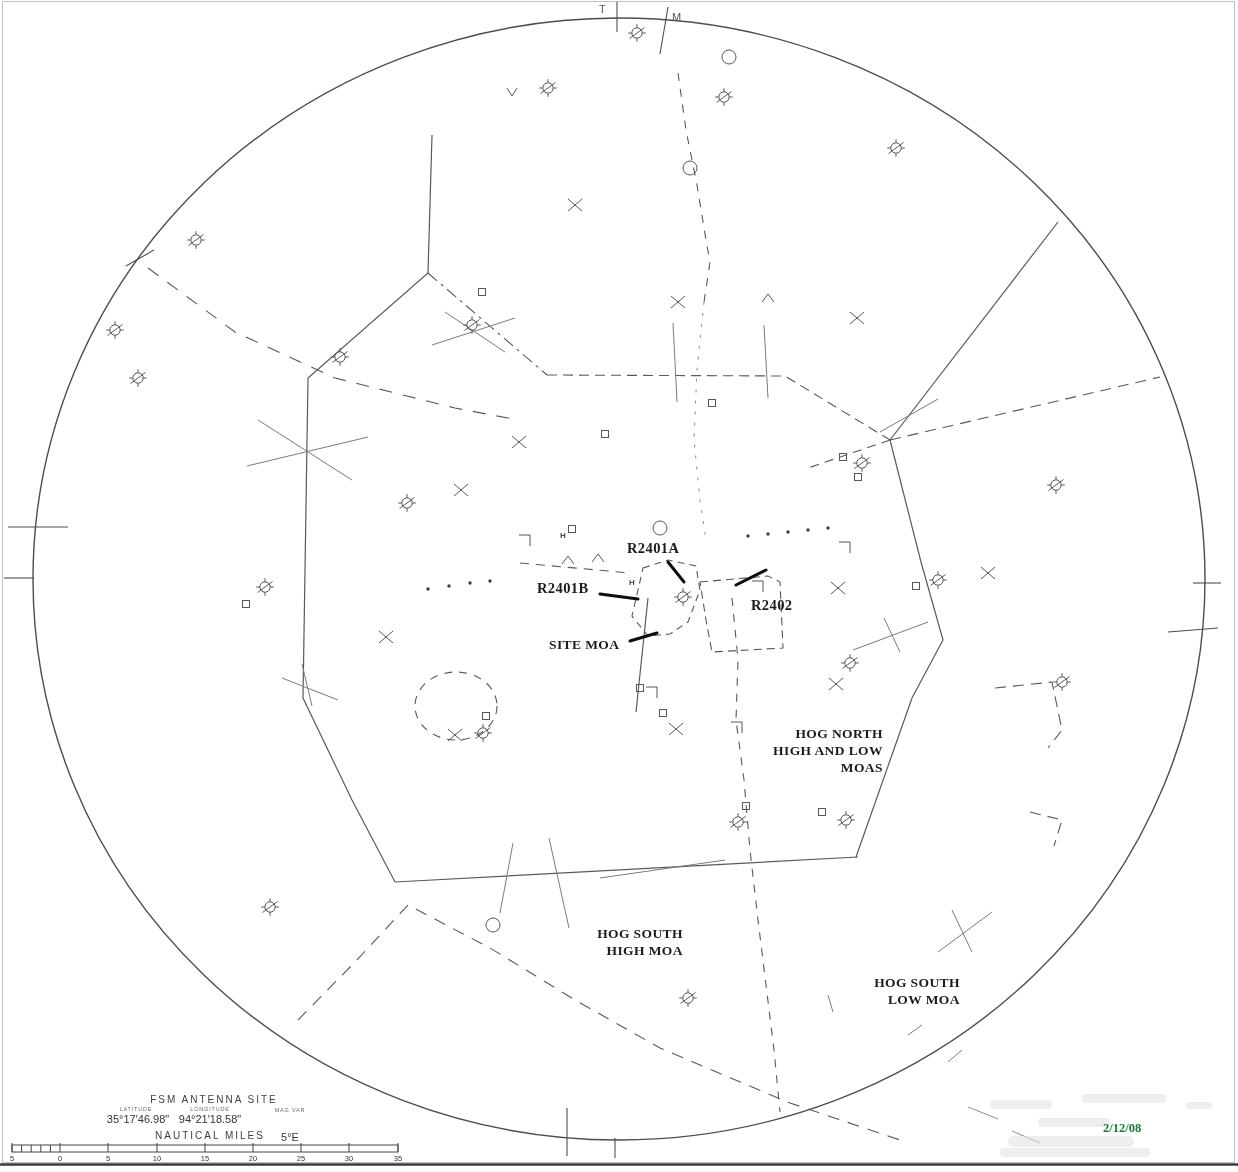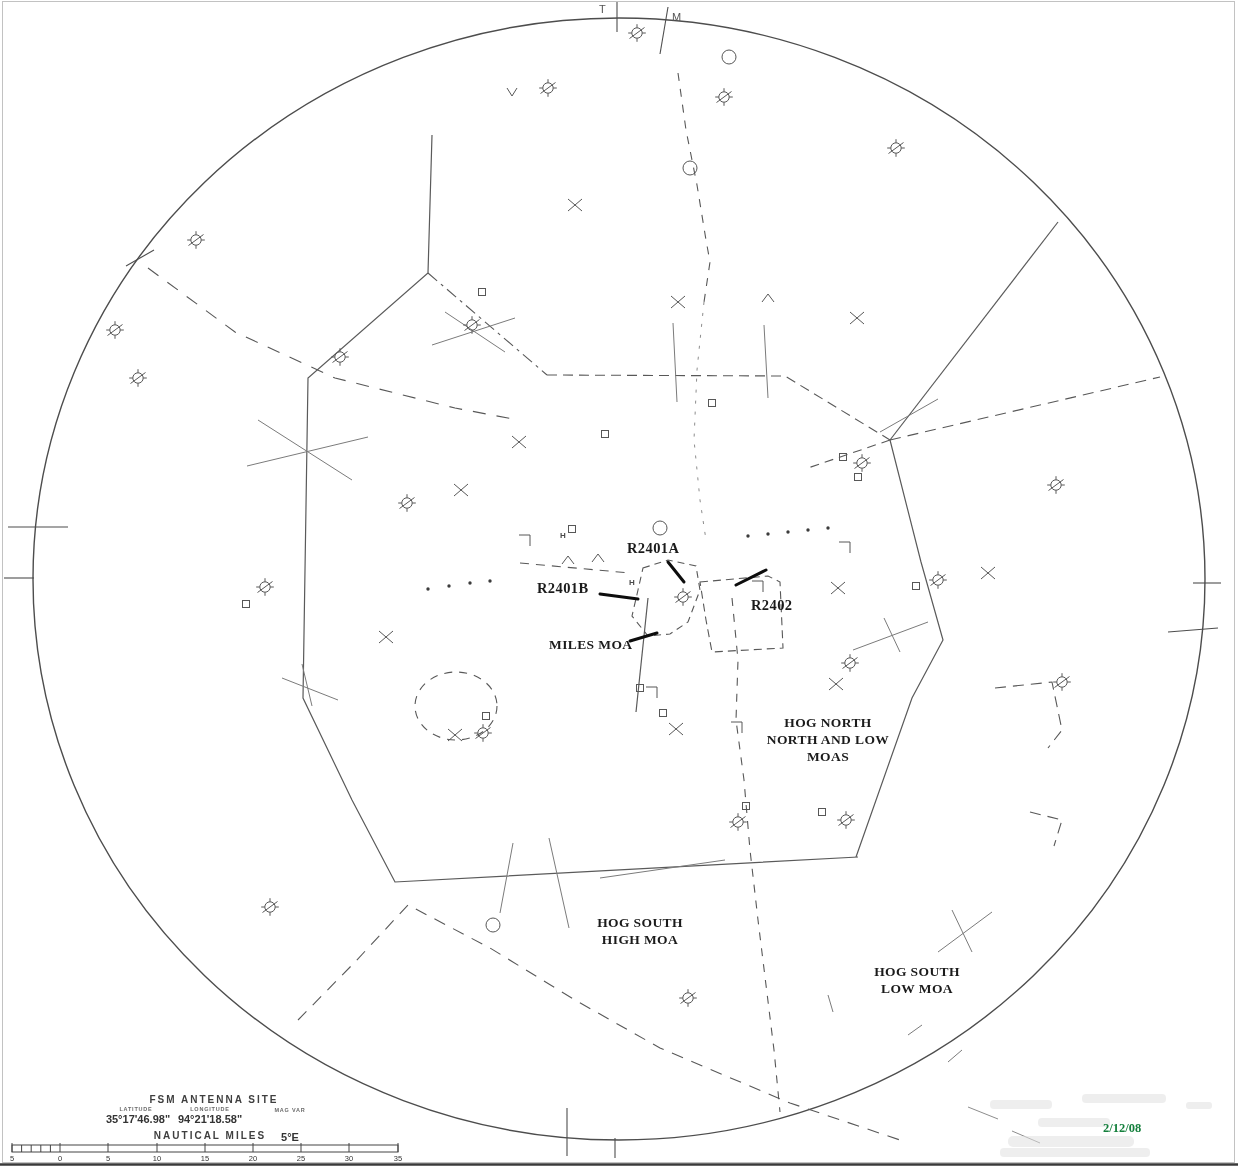--- a/index.html
+++ b/index.html
@@ -21,28 +21,28 @@
   .sym{stroke:#575757;fill:none;stroke-width:1;}
   .dotfill{fill:#3c3c3c;stroke:none;}
   .scalebar{stroke:#444;fill:none;stroke-width:1;}
   text.scalelbl{font:7.5px "Liberation Sans",sans-serif;fill:#333;text-anchor:middle;}
   text.helip{font:bold 8px "Liberation Sans",sans-serif;fill:#4a4a4a;text-anchor:middle;}
 
   
   .maplbl{position:absolute;font-family:"Liberation Serif",serif;font-weight:700;
           color:#1b1b1b;white-space:nowrap;letter-spacing:.4px;}
   .fs14{font-size:14.5px;} .fs13{font-size:13.5px;}
-  .centered{transform:translateX(-50%);text-align:center;line-height:17px;}
+  .centered{transform:translateX(-50%);text-align:right;line-height:17px;margin-top:11px;}
   .northlbl{position:absolute;font:11px "Liberation Sans",sans-serif;color:#555;}
   .datelbl{position:absolute;left:1103px;top:1121px;font-family:"Liberation Serif",serif;
            font-weight:700;font-size:12.5px;color:#15803d;}
 
   
   .info{position:absolute;color:#3f3f3f;}
-  .ctr{transform:translateX(-50%);text-align:right;white-space:nowrap;font-weight:bold;}
+  .ctr{transform:translateX(-50%);text-align:right;white-space:nowrap;}
   .ib-title{left:214px;top:1094px;font-size:10px;letter-spacing:2px;}
   .ib-tiny{font-size:5.5px;letter-spacing:.8px;color:#6a6a6a;}
   .ib-val{font-size:11px;color:#333;}
   .ib-lat-l{left:136px;top:1106px;} .ib-lat-v{left:138px;top:1113px;}
   .ib-lon-l{left:210px;top:1106px;} .ib-lon-v{left:210px;top:1113px;}
   .ib-mag-l{left:290px;top:1107px;} .ib-mag-v{left:290px;top:1131px;}
   .ib-nm{left:210px;top:1130px;font-size:10px;letter-spacing:2px;}
 </style>
 </head>
 <body>
@@ -359,25 +359,25 @@
         </g>
     </g>
   </svg>
 
   <div class="northlbl" style="left:599px;top:3px;">T</div>
   <div class="northlbl" style="left:672px;top:11px;">M</div>
 
   <div class="maplbl fs14" style="left:627px;top:540px;">R2401A</div>
   <div class="maplbl fs14" style="left:751px;top:551px;margin-top:46px;">R2402</div>
   <div class="maplbl fs14" style="left:537px;top:580px;text-align:center;">R2401B</div>
-  <div class="maplbl fs13" style="left:549px;top:637px;">MILES MOA</div>
+  <div class="maplbl fs13" style="left:549px;top:637px;">SITE MOA</div>
 
   <div class="maplbl fs13 centered" style="left:828px;top:714px;">
     <div>HOG NORTH</div>
-    <div>NORTH AND LOW</div>
+    <div>HIGH AND LOW</div>
     <div>MOAS</div>
   </div>
 
   <div class="maplbl fs13 centered" style="left:640px;top:914px;">
     <div>HOG SOUTH</div>
     <div>HIGH MOA</div>
   </div>
 
   <div class="maplbl fs13 centered" style="left:917px;top:963px;">
     <div>HOG SOUTH</div>

